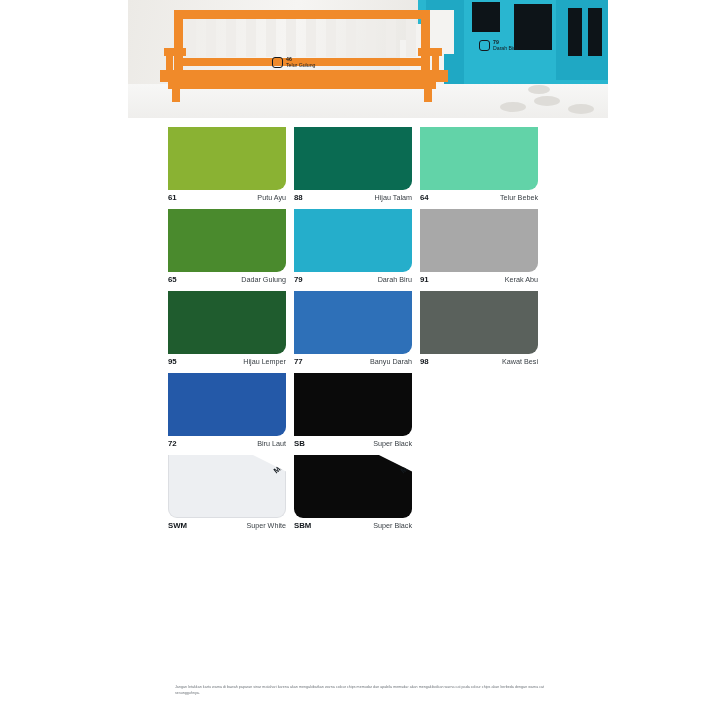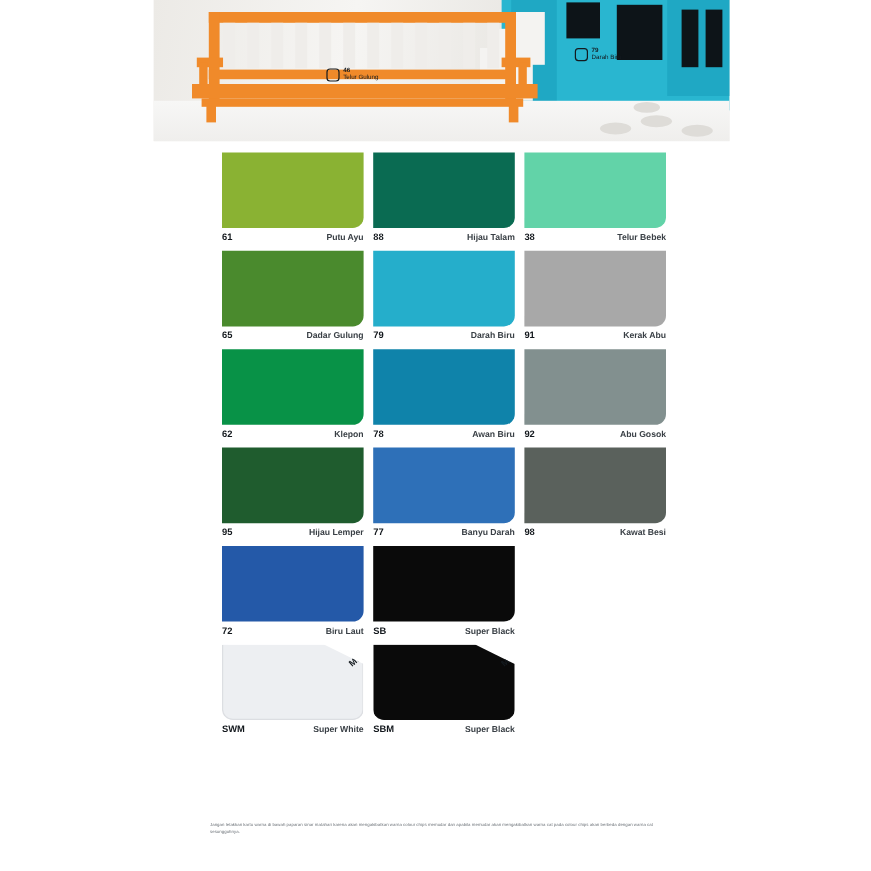--- a/index.html
+++ b/index.html
@@ -103,21 +103,21 @@
 
   
   .sheet {
     position: absolute;
     left: 0; top: 118px;
     width: 726px; height: 608px;
     background: #ffffff;
   }
   .grid {
     position: absolute;
-    left: 185px; top: 9px;
+    left: 168px; top: 9px;
     width: 372px;
   }
   .grid-row {
     display: flex;
     gap: 8px;
     margin-bottom: 7px;
   }
   .cell {
     width: 118px;
   }
@@ -157,21 +157,20 @@
     padding-top: 3px;
   }
   .caption-code {
     font-size: 7.8px;
     font-weight: bold;
     color: #12171c;
   }
   .caption-name {
     font-size: 7.2px;
     color: #3a4046;
-    font-weight: bold;
   }
 
   
   .footer {
     position: absolute;
     left: 175px;
     top: 566px;
     width: 372px;
     font-size: 3.6px;
     line-height: 1.7;
@@ -267,21 +266,21 @@
       <div class="cell">
         <div class="swatch" style="background: rgb(10, 107, 82);"></div>
         <div class="caption">
           <span class="caption-code">88</span>
           <span class="caption-name">Hijau Talam</span>
         </div>
       </div>
       <div class="cell">
         <div class="swatch" style="background: rgb(98, 211, 168);"></div>
         <div class="caption">
-          <span class="caption-code">38</span>
+          <span class="caption-code">64</span>
           <span class="caption-name">Telur Bebek</span>
         </div>
       </div>
     </div>
 
     <div class="grid-row">
       <div class="cell">
         <div class="swatch" style="background: rgb(74, 138, 45);"></div>
         <div class="caption">
           <span class="caption-code">65</span>
@@ -297,43 +296,20 @@
       </div>
       <div class="cell">
         <div class="swatch" style="background: rgb(168, 168, 168);"></div>
         <div class="caption">
           <span class="caption-code">91</span>
           <span class="caption-name">Kerak Abu</span>
         </div>
       </div>
     </div>
 
-    <div class="grid-row">
-      <div class="cell">
-        <div class="swatch" style="background: rgb(8, 146, 71);"></div>
-        <div class="caption">
-          <span class="caption-code">62</span>
-          <span class="caption-name">Klepon</span>
-        </div>
-      </div>
-      <div class="cell">
-        <div class="swatch" style="background: rgb(15, 131, 170);"></div>
-        <div class="caption">
-          <span class="caption-code">78</span>
-          <span class="caption-name">Awan Biru</span>
-        </div>
-      </div>
-      <div class="cell">
-        <div class="swatch" style="background: rgb(130, 144, 143);"></div>
-        <div class="caption">
-          <span class="caption-code">92</span>
-          <span class="caption-name">Abu Gosok</span>
-        </div>
-      </div>
-    </div>
 
     <div class="grid-row">
       <div class="cell">
         <div class="swatch" style="background: rgb(31, 92, 46);"></div>
         <div class="caption">
           <span class="caption-code">95</span>
           <span class="caption-name">Hijau Lemper</span>
         </div>
       </div>
       <div class="cell">

